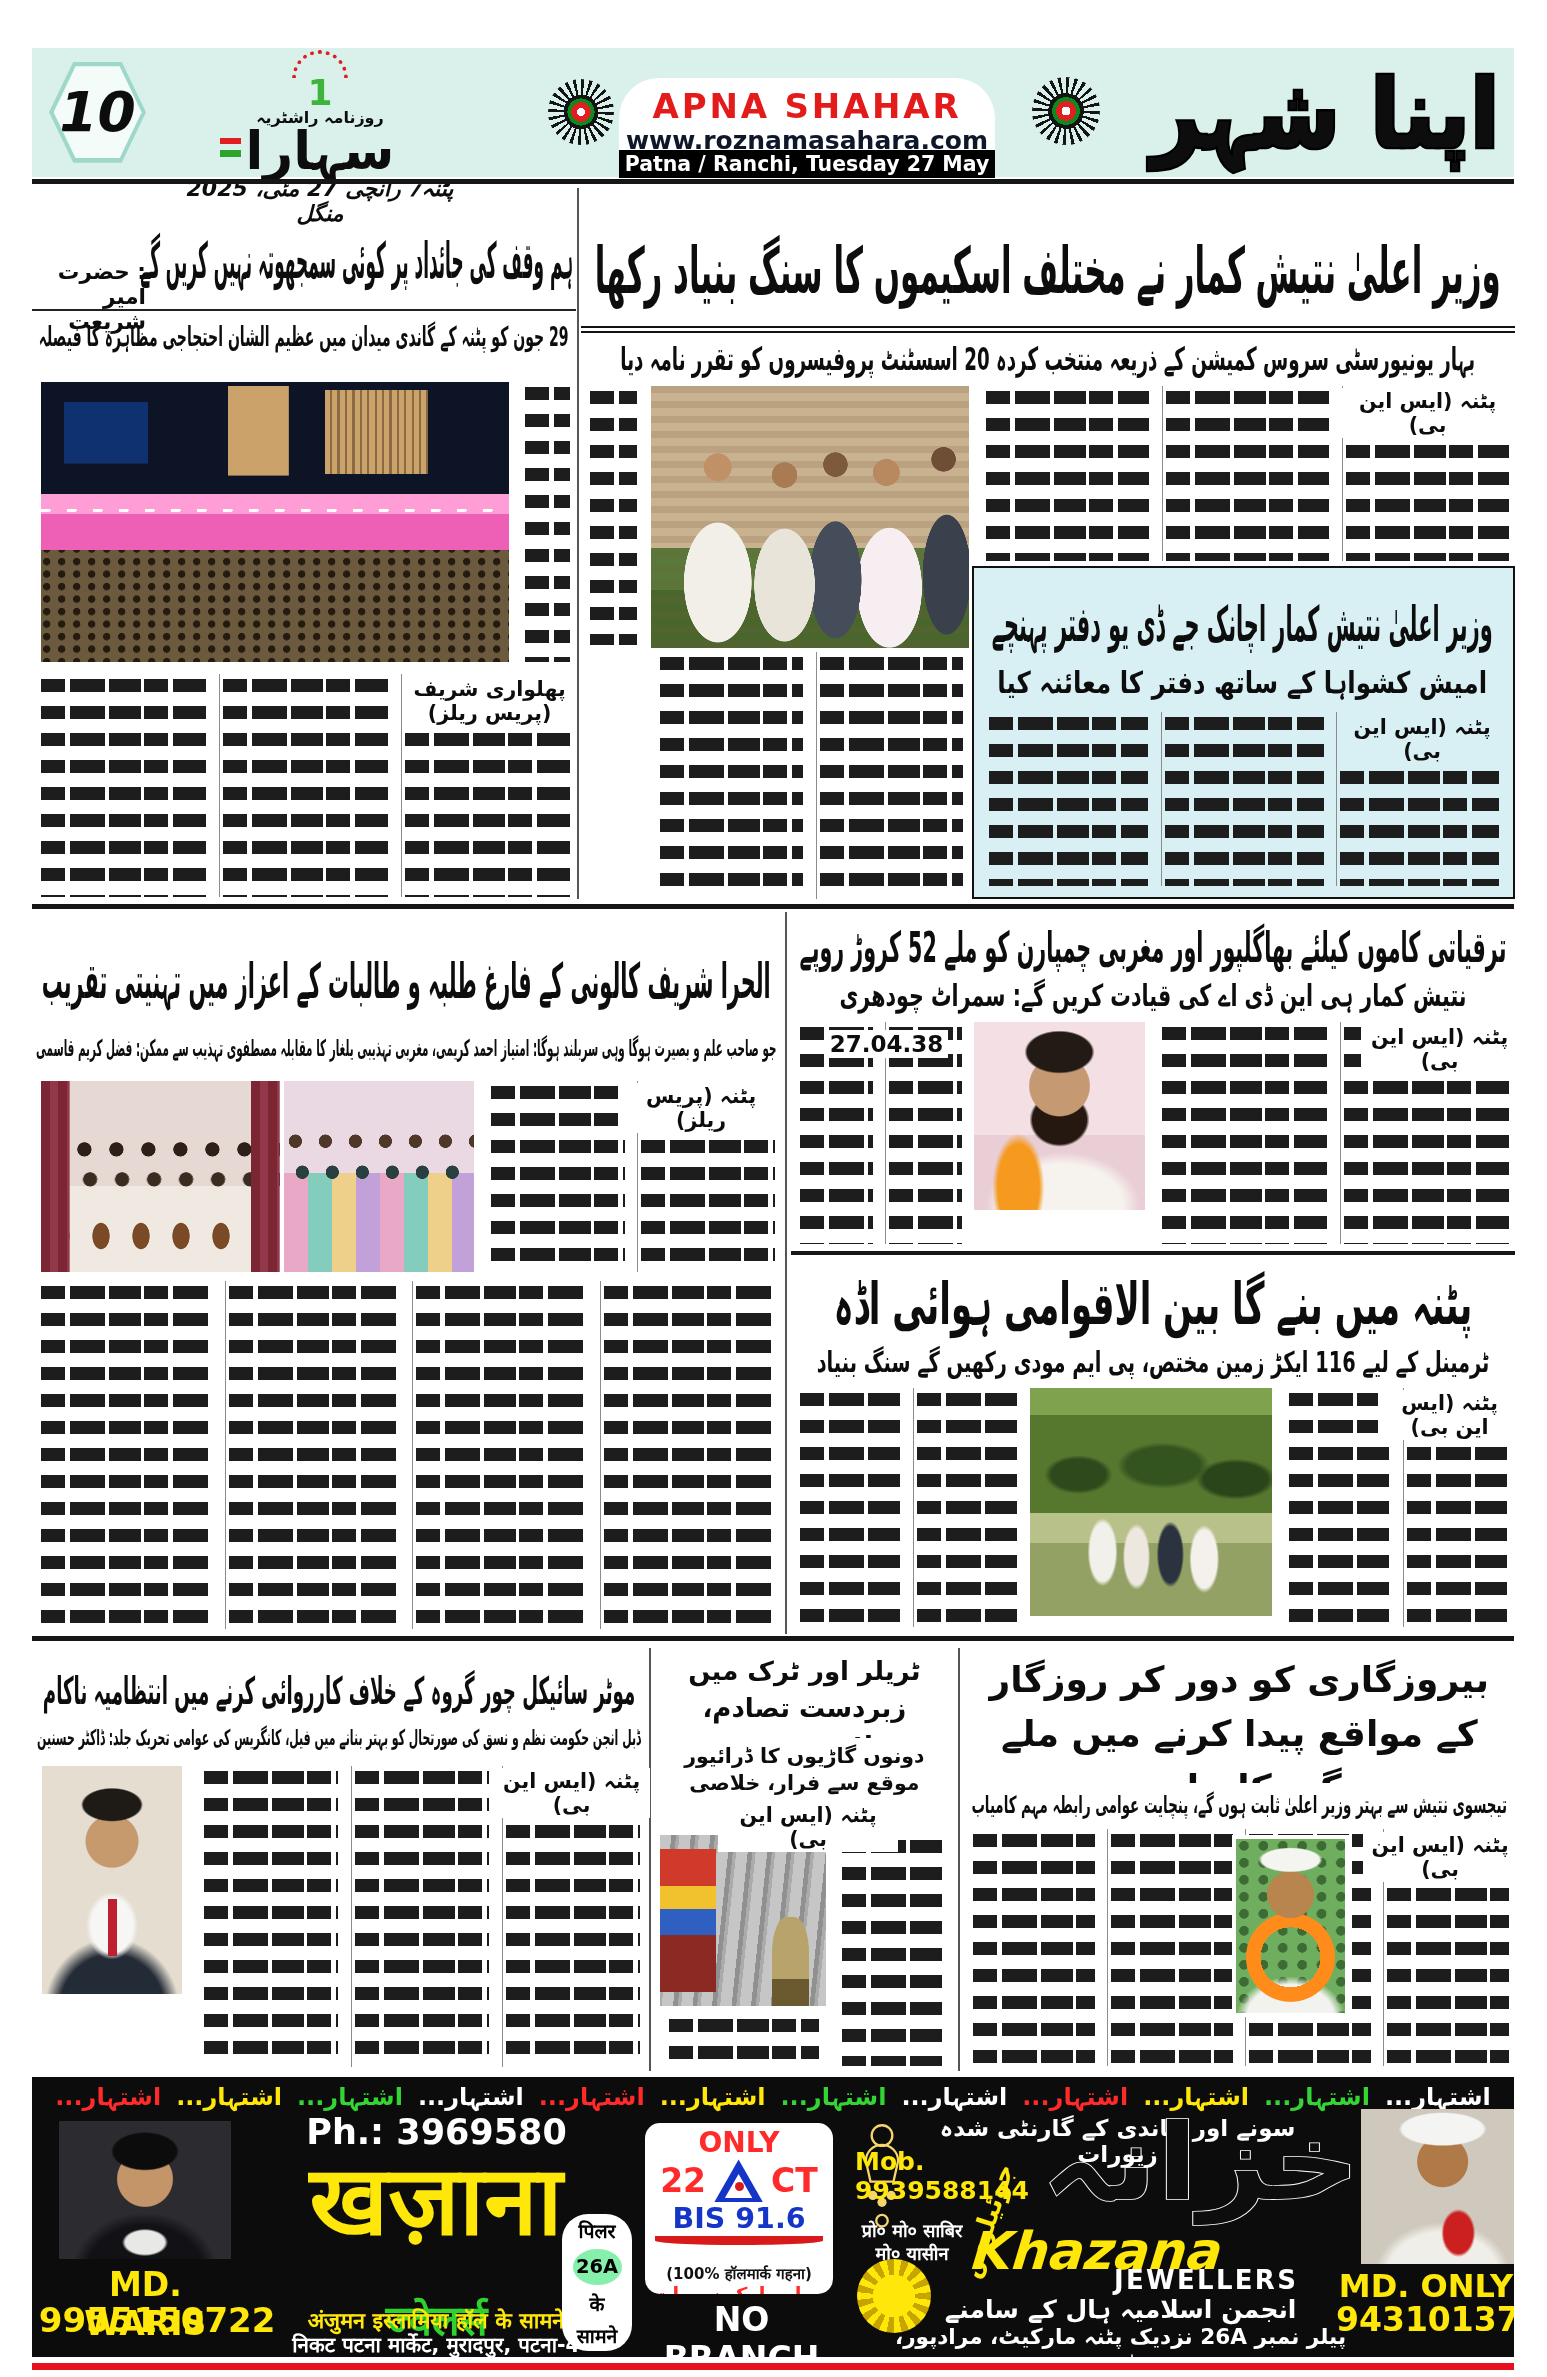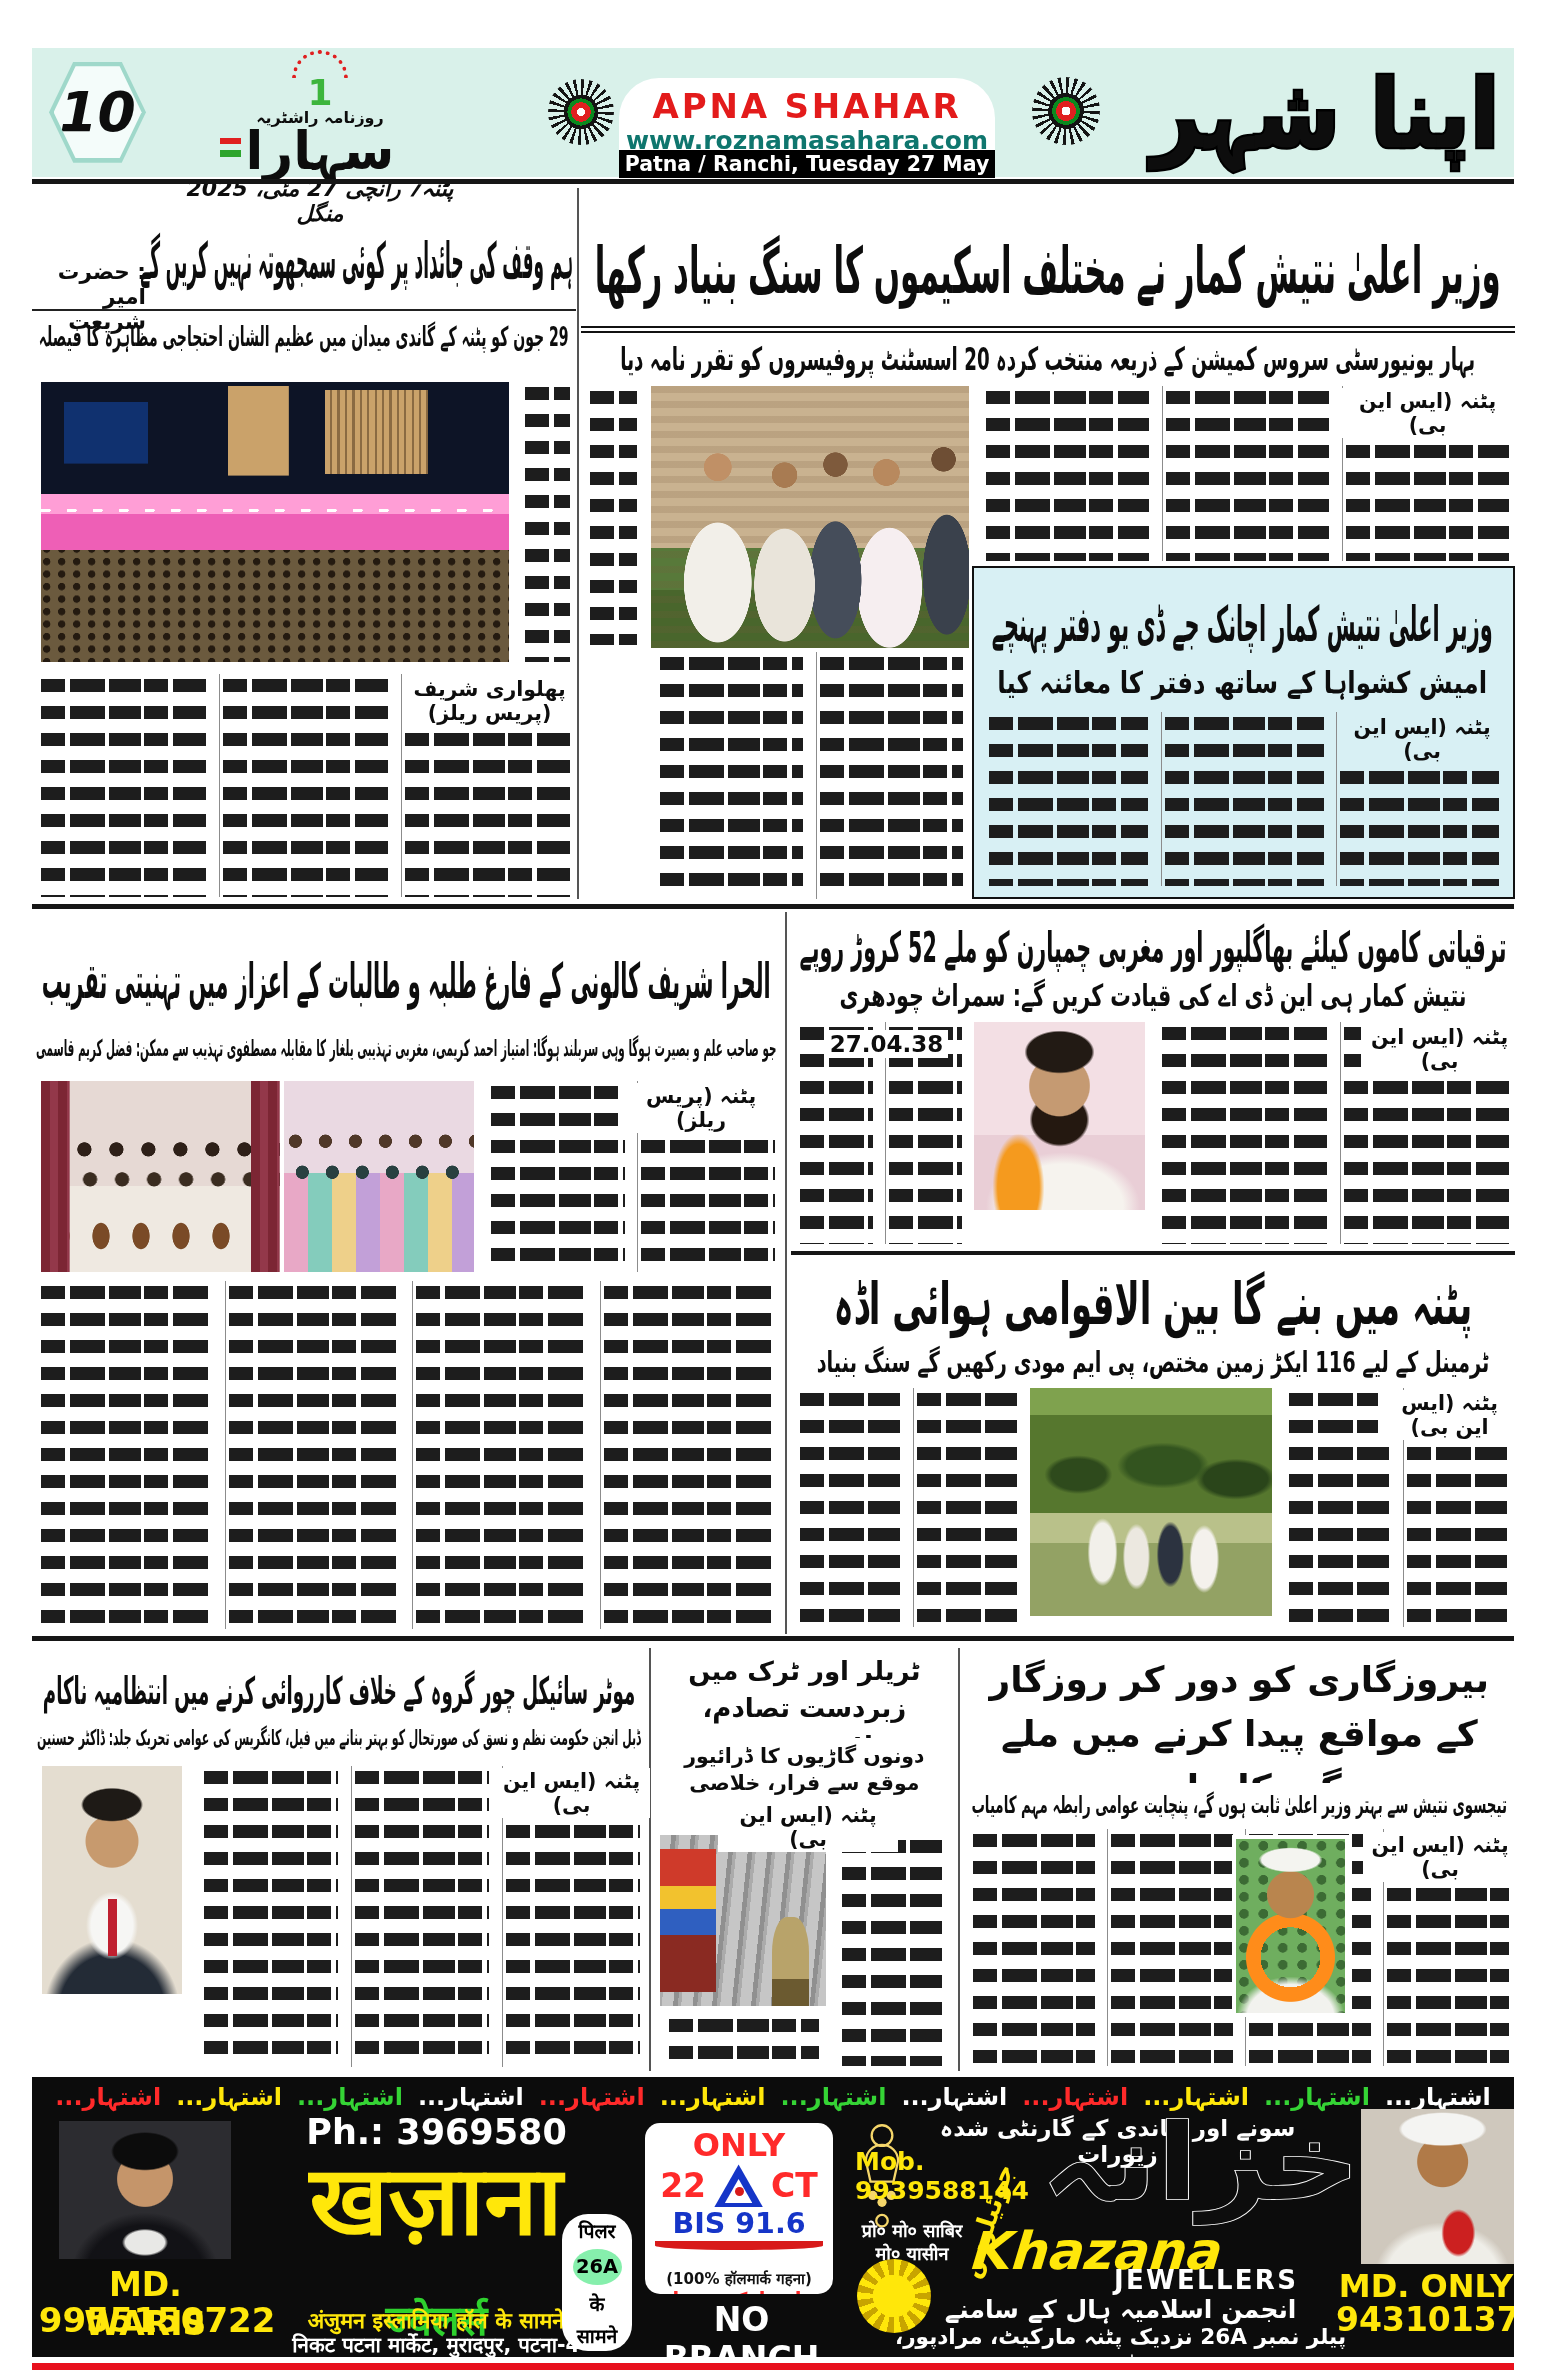--- a/index.html
+++ b/index.html
@@ -26,21 +26,21 @@
   .lg-name i{position:absolute;left:-26px;width:21.6px;height:6.8px;}
   .lg-name i.r{top:10.3px;background:#e02020;}
   .lg-name i.g{top:23px;background:#2da52d;}
   .lg-date{font-size:22px;font-weight:bold;font-style:italic;}
   .star{border-radius:50%;background:
      radial-gradient(circle,#ffffff 0 9%,#e02020 9% 21%,#0a8a1f 21% 29%,#141414 29% 37%,transparent 37%),
      repeating-conic-gradient(#141414 0 6deg,transparent 6deg 15deg);}
   #panel{left:587px;top:30px;width:376px;height:100px;background:#fff;
          border-radius:40px 40px 0 0;text-align:center;overflow:hidden;}
   #panel .brand{margin-top:8px;font-size:34px;font-weight:bold;letter-spacing:2.8px;color:#e31b1b;}
-  #panel .site{font-size:25px;font-weight:bold;color:#0f766e;}
+  #panel .site{font-size:25px;font-weight:bold;color:#0f172a;}
   #panel .bar{position:absolute;left:0;bottom:0;width:100%;height:28.5px;background:#000;
               color:#fff;font-size:20.5px;font-weight:bold;line-height:28.5px;}
   
   .divider{background:#161616;}
   .vrule{background:#555;}
   .dbl{border-top:2.3px solid #111;border-bottom:2.3px solid #111;height:6.8px;box-sizing:border-box;}
   .thin{background:#222;}
   
   .cols{position:absolute;display:flex;}
   .simcol{flex:1;margin:0 6.3px;
@@ -401,21 +401,21 @@
     <div class="adl green" style="left:319px;top:182px;width:171px;font-size:41px;">ज्वेलर्स</div>
     <div class="adl yellow" style="left:216px;top:228px;width:376px;font-size:21.6px;">अंजुमन इस्लामिया हॉल के सामने</div>
     <div class="adl white" style="left:216px;top:253px;width:376px;font-size:20.5px;">निकट पटना मार्केट, मुरादपुर, पटना-4</div>
     <div id="pillar" style="left:530px;top:137px;width:70px;height:137px;font-size:19.4px;border-radius:26px;">
       <span>पिलर</span>
       <span class="circ">26A</span>
       <span>के</span>
       <span>सामने</span>
     </div>
     <div id="bisbox" style="left:613px;top:46px;width:188px;height:171px;">
-      <div class="redtx" style="font-size:32px;font-weight:bold;margin-top:3.4px;">ONLY</div>
+      <div class="redtx" style="font-size:28px;font-weight:bold;margin-top:3.4px;">ONLY</div>
       <div style="display:flex;align-items:center;justify-content:center;">
         <span class="redtx" style="font-size:33px;font-weight:bold;">22</span>
         <span class="bis-tri"></span>
         <span class="redtx" style="font-size:33px;font-weight:bold;">CT</span>
       </div>
       <div style="font-size:28.5px;font-weight:bold;color:#1535c8;">BIS 91.6</div>
       <div class="swoosh"></div>
       <div style="font-size:15px;font-weight:bold;color:#111;margin-top:18px;">(100% हॉलमार्क गहना)</div>
       <div class="redtx ur" style="font-size:19.4px;font-weight:bold;">ہول مارک زیورات</div>
     </div>

